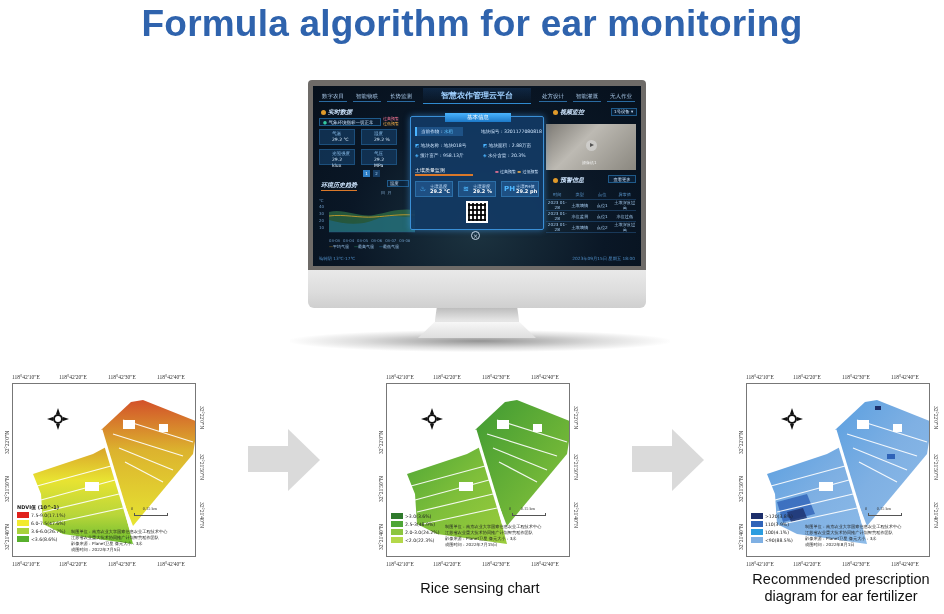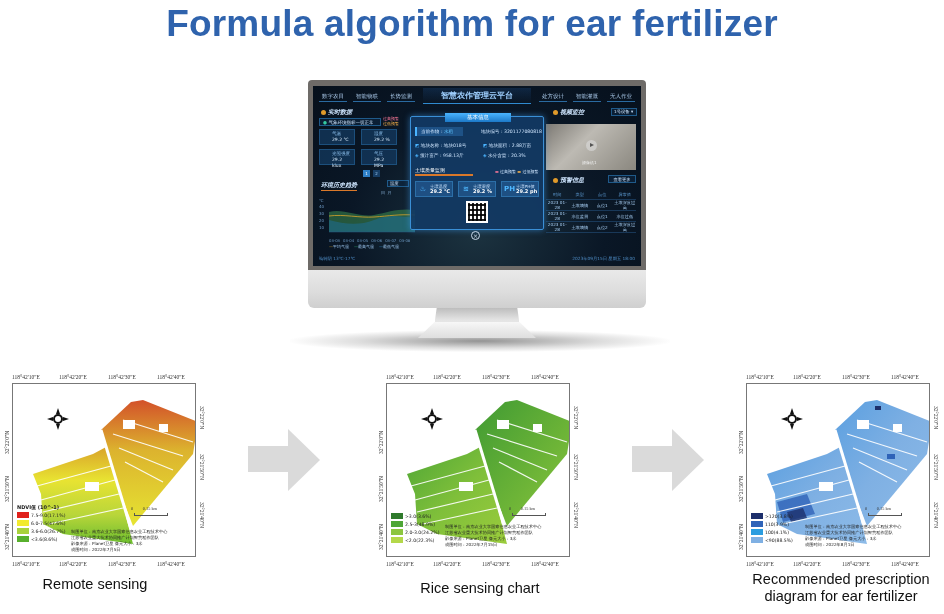--- a/index.html
+++ b/index.html
@@ -112,21 +112,21 @@
   .legend-item { display: flex; align-items: center; height: 8px; }
   .legend-item i { display: inline-block; width: 12px; height: 6px; margin-right: 2px; }
   .meta { position: absolute; font-size: 4.6px; color: #222; font-family: "DejaVu Sans", sans-serif; line-height: 6px; white-space: nowrap; }
   .scalebar { position: absolute; font-size: 4.3px; color: #333; }
   .scalebar .bar { position: absolute; left: 3px; top: 7px; width: 34px; height: 3px; border: 1px solid #555; border-top: none; }
   .caption { position: absolute; text-align: center; font-family: "Liberation Sans", sans-serif; font-size: 14.5px; color: #111; line-height: 17px; }
 </style>
 </head>
 <body>
 
-<div class="title">Formula algorithm for ear fertilizer</div>
+<div class="title">Formula algorithm for ear monitoring</div>
 
 <div class="monitor-shadow"></div>
 <div class="monitor-neck"></div>
 <div class="monitor-foot"></div>
 <div class="monitor-bezel"></div>
 <div class="monitor-chin"></div>
 
 <div class="screen">
   <div class="scr-nav left">
     <span>数字农目</span>
@@ -363,21 +363,20 @@
     </div>
     <div class="meta" style="left:58px;top:145px;font-size:4.2px;">
       <div>制图单位：南京农业大学国家信息农业工程技术中心</div>
         <div>江苏省农业重大技术协同推广计划智慧稻作团队</div>
         <div>影像来源：Planet卫星    像元大小：3米</div>
         <div>成图时间：2022年7月5日</div>
     </div>
   </div>
 </div>
 <div class="caption" style="left:0;top:576px;width:190px;">
-  <div>Remote sensing</div>
 </div>
 
 <div class="map" style="left:376px;top:372px;">
   <div class="lon" style="left:10px;top:2px;">118°42'10"E</div>
   <div class="lon" style="left:57px;top:2px;">118°42'20"E</div>
   <div class="lon" style="left:106px;top:2px;">118°42'30"E</div>
   <div class="lon" style="left:155px;top:2px;">118°42'40"E</div>
   <div class="lon" style="left:10px;top:189px;">118°42'10"E</div>
   <div class="lon" style="left:57px;top:189px;">118°42'20"E</div>
   <div class="lon" style="left:106px;top:189px;">118°42'30"E</div>

